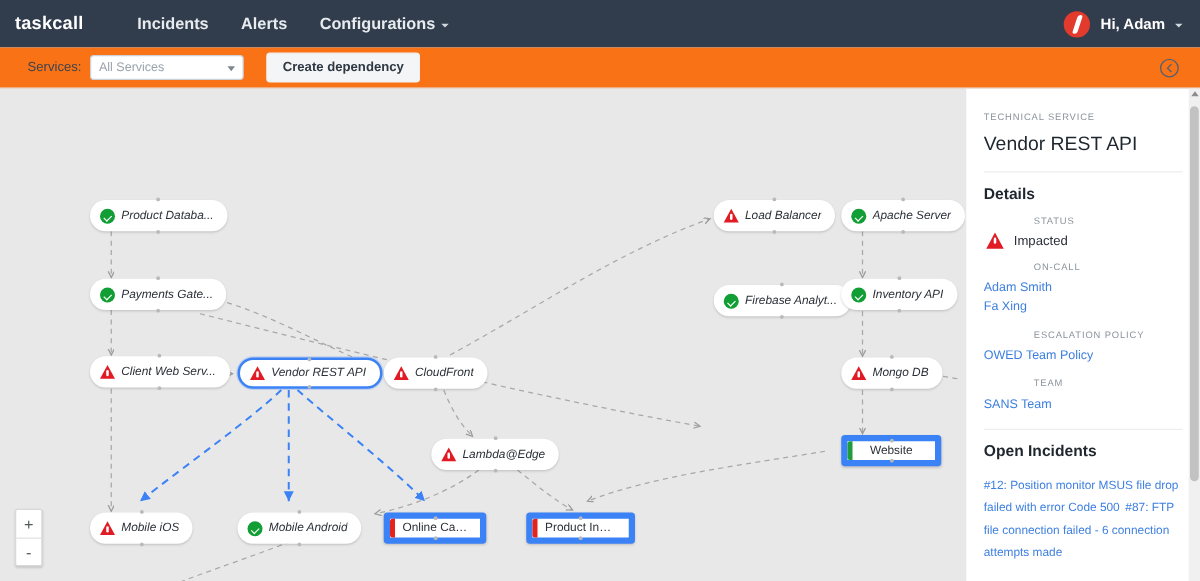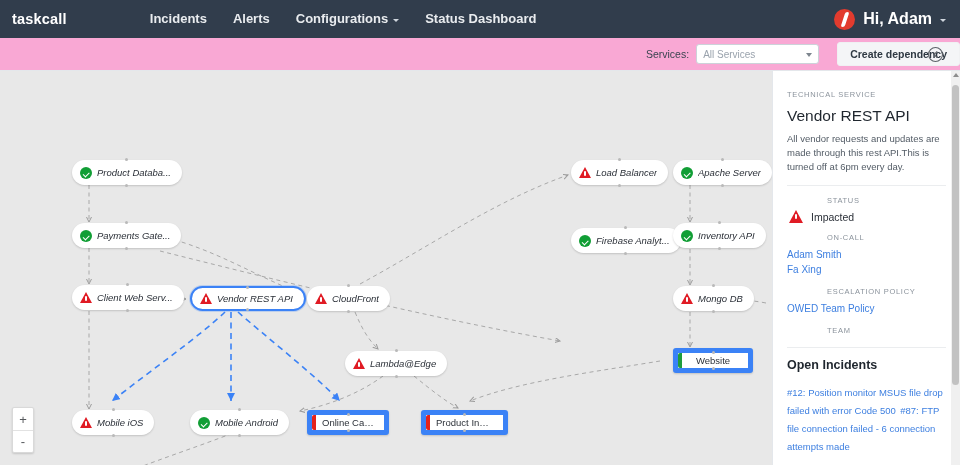--- a/index.html
+++ b/index.html
@@ -6,21 +6,21 @@
   html, body {
     width: 960px; height: 465px;
     font-family: "Liberation Sans", sans-serif;
     background: #ffffff; overflow: hidden;
   }
   .app { position: relative; width: 960px; height: 465px; }
 
   
   .topnav {
     position: absolute; left: 0; top: 0; width: 960px; height: 38px;
-    background: #313d4c; display: flex; align-items: center; gap: 40px;
+    background: #313d4c; display: flex; align-items: center;
   }
   .brand {
     color: #fff; font-size: 14.5px; font-weight: 700; letter-spacing: .2px;
     margin-left: 12px; margin-right: 30px;
   }
   .navlink {
     color: #e9ecef; font-size: 13px; font-weight: 600;
     padding: 0 13px; height: 38px; line-height: 38px; cursor: pointer;
     white-space: nowrap; display: flex; align-items: center; gap: 5px;
   }
@@ -35,27 +35,27 @@
   }
   .avatar {
     width: 21px; height: 21px; border-radius: 50%;
     background: #e23b2e; position: relative; overflow: hidden;
   }
   .avatar::after {
     content: ""; position: absolute; left: 8.5px; top: 3px;
     width: 4px; height: 15px; background: #fff;
     border-radius: 3px; transform: skewX(-18deg);
   }
-  .username { color: #fff; font-size: 16px; font-weight: 600; }
+  .username { color: #fff; font-size: 12px; font-weight: 600; }
 
   
   .toolbar {
     position: absolute; left: 0; top: 38px; width: 960px; height: 33px;
-    background: #f9a8d4; border-bottom: 1px solid #e4e7eb;
-    display: flex; align-items: center; padding-left: 22px; justify-content: flex-end;
+    background: #f97316; border-bottom: 1px solid #e4e7eb;
+    display: flex; align-items: center; padding-left: 22px;
   }
   .svc-label { font-size: 10.5px; color: #3a4450; margin-right: 7px; }
   .svc-select {
     width: 123px; height: 20px; border: 1px solid #ccd2d9; border-radius: 3px;
     background: #fff; font-size: 10px; color: #9aa3ad;
     display: flex; align-items: center; padding: 0 6px;
     position: relative; cursor: pointer;
   }
   .svc-select .caret2 {
     position: absolute; right: 6px; top: 8px; width: 0; height: 0;
@@ -175,23 +175,20 @@
     <div id="navitems" style="display:flex;align-items:center;">
         <div class="navlink">
           <span>Incidents</span>
         </div>
         <div class="navlink">
           <span>Alerts</span>
         </div>
         <div class="navlink">
           <span>Configurations</span>
           <span class="caret"></span>
-        </div>
-        <div class="navlink">
-          <span>Status Dashboard</span>
         </div>
       </div>
     <div class="userbox">
       <div class="avatar"></div>
       <span class="username">Hi, Adam</span>
       <span class="caret"></span>
     </div>
   </div>
 
   <div class="toolbar">
@@ -346,22 +343,22 @@
 
     <div class="zoomctl">
       <div class="zoombtn">+</div>
       <div class="zoombtn">-</div>
     </div>
   </div>
 
   <div class="panel">
     <span class="kicker">TECHNICAL SERVICE</span>
     <div class="svc-title">Vendor REST API</div>
-    <div class="svc-desc">All vendor requests and updates are made through this rest API.This is turned off at 6pm every day.</div>
     <div class="hr"></div>
+    <div class="sec-h">Details</div>
 
     <div class="field">
       <span class="kicker">STATUS</span>
       <div class="statusrow">
         <span class="ico warn"></span>
         <span class="statustxt">Impacted</span>
       </div>
     </div>
 
     <div class="field">
@@ -370,20 +367,21 @@
       <a class="lnk">Fa Xing</a>
     </div>
 
     <div class="field">
       <span class="kicker">ESCALATION POLICY</span>
       <a class="lnk">OWED Team Policy</a>
     </div>
 
     <div class="field">
       <span class="kicker">TEAM</span>
+      <a class="lnk">SANS Team</a>
     </div>
 
     <div class="hr"></div>
     <div class="sec-h">Open Incidents</div>
     <a class="inc">#12: Position monitor MSUS file drop failed with error Code 500</a>
     <a class="inc">#87: FTP file connection failed - 6 connection attempts made</a>
     
     
   </div>
 

